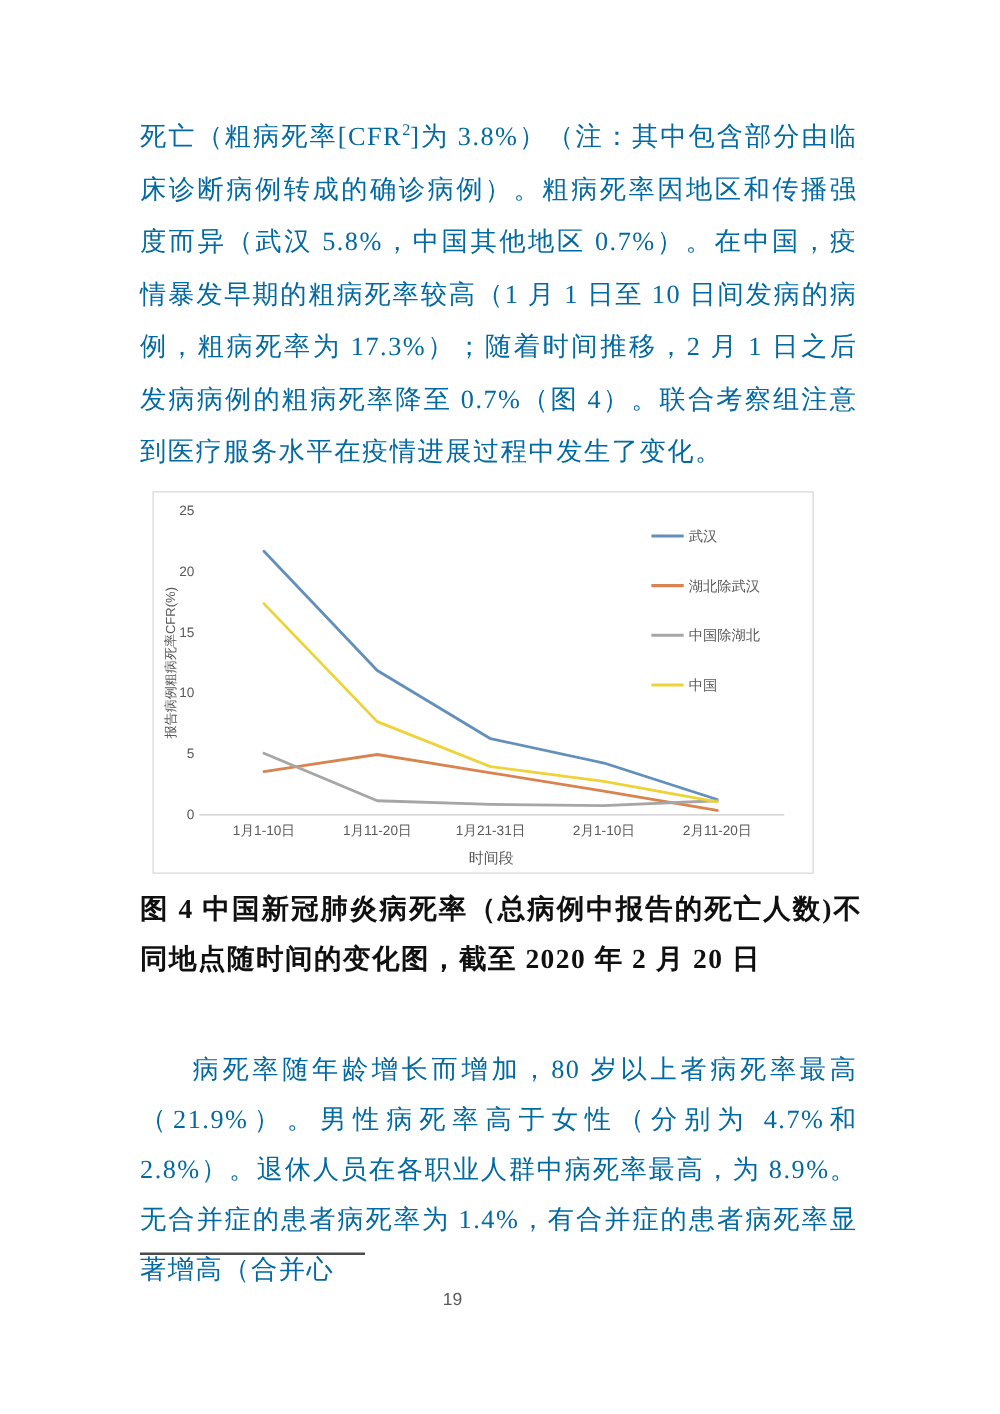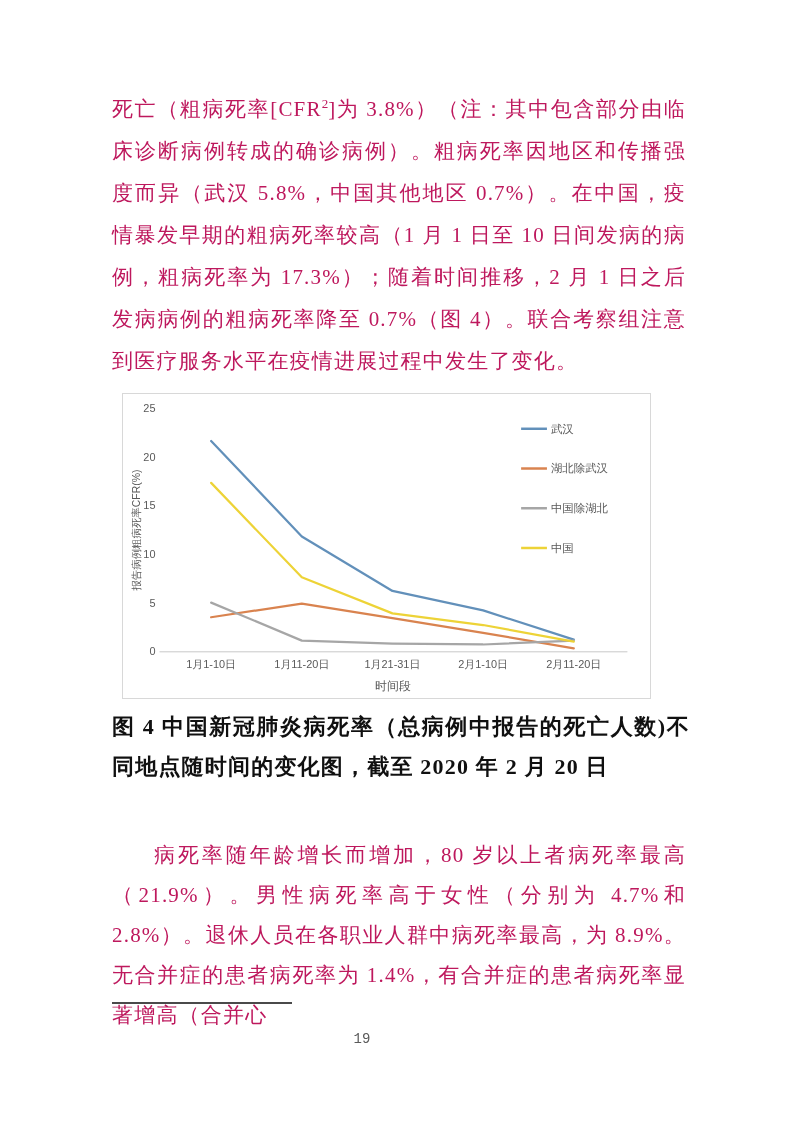--- a/index.html
+++ b/index.html
@@ -2,21 +2,21 @@
 <html><head>
 <meta charset="utf-8">
 <style>
   html,body{margin:0;padding:0;}
   body{width:800px;height:1131px;background:#fdfdfd;position:relative;overflow:hidden;
        font-family:"Liberation Serif","DejaVu Serif",serif;color:#1f1f1f;}
   .page{position:absolute;left:0;top:0;width:800px;height:1131px;background:#ffffff;}
 
   .body-text{position:absolute;left:112px;width:574px;margin:0;
              font-size:21px;line-height:42px;letter-spacing:1.2px;
-             text-align:justify;color:#be185d;}
+             text-align:justify;color:#0369a1;}
   #para1{top:88px;}
   #para2{top:835px;line-height:40px;text-indent:2em;}
   .body-text sup{font-size:13px;letter-spacing:0;line-height:0;}
 
   .caption{position:absolute;left:112px;top:707px;width:578px;margin:0;
            font-size:22px;line-height:40px;font-weight:bold;
            text-align:justify;letter-spacing:1.2px;color:#101010;}
 
   .chart-box{position:absolute;left:122px;top:393px;width:529px;height:306px;
              border:1px solid #d8d8d8;background:#ffffff;box-sizing:border-box;margin:0;}
@@ -26,21 +26,21 @@
   .footnote-sep{position:absolute;left:112px;top:1002px;width:180px;height:0;
                 border-top:2px solid #4a4a4a;}
   .footnote{position:absolute;left:112px;top:1010px;width:580px;margin:0;
             font-family:"Liberation Sans","DejaVu Sans",sans-serif;
             font-size:13.5px;line-height:20px;color:#353535;letter-spacing:0.5px;
             font-weight:bold;}
   .footnote sup{font-size:9px;line-height:0;}
 
   .page-number{position:absolute;left:0;top:1031px;width:724px;
                text-align:center;font-size:14px;color:#5a5a5a;
-               font-family:Liberation Mono, monospace;}
+               font-family:Liberation Sans, sans-serif;}
 </style>
 </head>
 <body>
 
 <div class="page">
 
   <p class="body-text" id="para1"><span>死亡（粗病死率[CFR</span><sup>2</sup><span>]为 3.8%）（注：其中包含部分由临床诊断病例转成的确诊病例）。粗病死率因地区和传播强度而异（武汉 5.8%，中国其他地区 0.7%）。在中国，疫情暴发早期的粗病死率较高（1 月 1 日至 10 日间发病的病例，粗病死率为 17.3%）；随着时间推移，2 月 1 日之后发病病例的粗病死率降至 0.7%（图 4）。联合考察组注意到医疗服务水平在疫情进展过程中发生了变化。</span></p>
 
   <figure class="chart-box">
     <svg viewBox="0 0 529 306" xmlns="http://www.w3.org/2000/svg">

